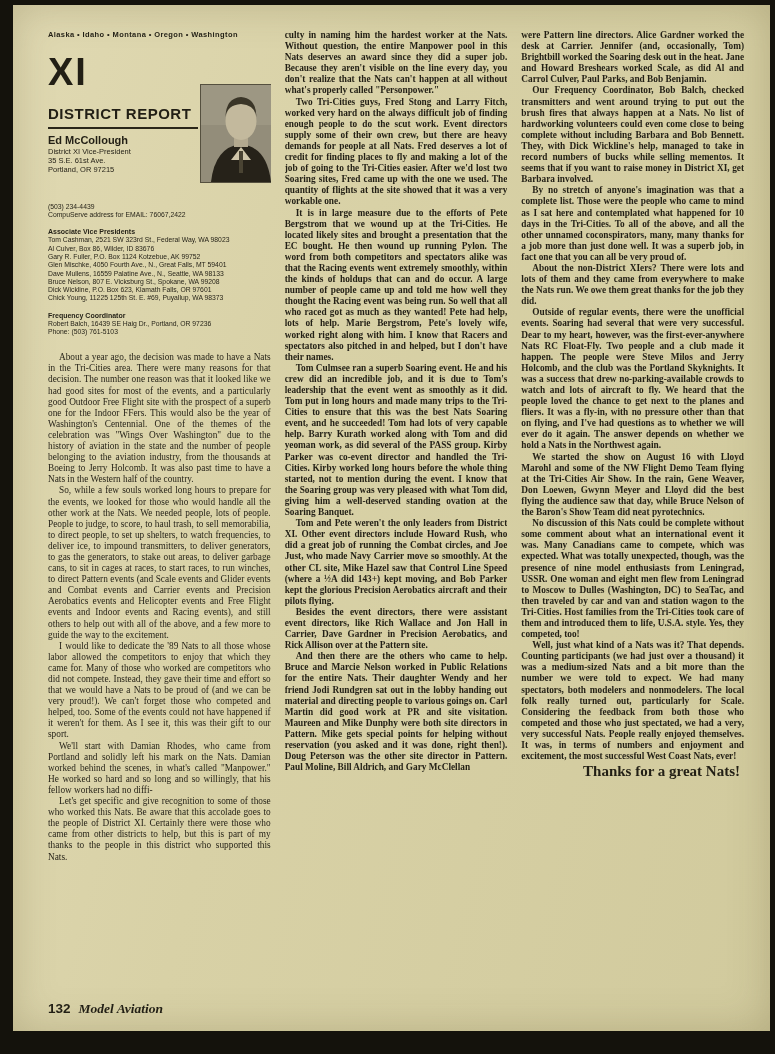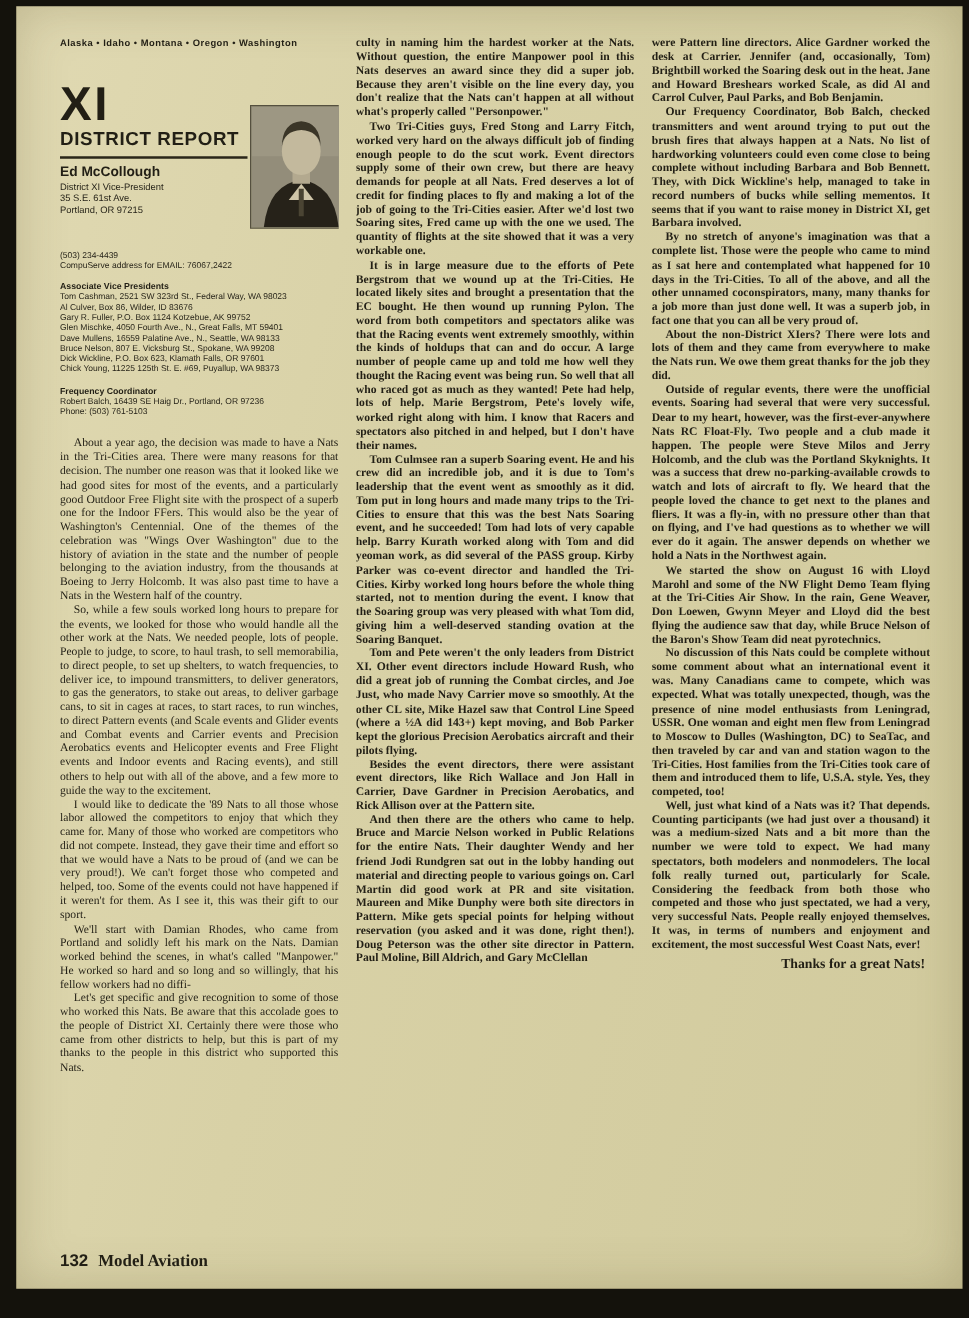--- a/index.html
+++ b/index.html
@@ -16,23 +16,23 @@
     color:#221f15;
     box-shadow:inset 0 0 40px rgba(90,80,40,.25);
   }
   .columns {
     position:absolute; left:35px; right:26px; top:25px; bottom:44px;
     display:flex; gap:14px; overflow:hidden;
   }
   .col { flex:1 1 0; overflow:hidden; position:relative; }
 
   
-  .states { font-size:7.5px; font-weight:bold; letter-spacing:.4px; margin-bottom:28px; white-space:nowrap; }
+  .states { font-size:7.5px; font-weight:bold; letter-spacing:.4px; margin-bottom:16px; white-space:nowrap; }
   .district-number { font-size:38px; line-height:34px; font-weight:bold; letter-spacing:2px; }
-  .report-title { font-size:15px; line-height:17px; font-weight:bold; letter-spacing:.5px; margin-top:2px; }
+  .report-title { font-size:15px; line-height:17px; font-weight:bold; letter-spacing:.5px; margin-top:16px; }
   .rule { width:150px; height:1.5px; background:#2a2619; margin:5px 0 5px; }
   .officer-name { font-size:11px; line-height:13px; font-weight:bold; margin-top:3px; }
   .officer-line { font-size:7.5px; line-height:9.4px; font-weight:normal; }
   .photo {
     position:absolute; top:55px; right:-10px; width:80px; height:97px;
     background:#8e8977; outline:1px solid #55503f; overflow:hidden;
   }
   .photo svg { display:block; width:100%; height:100%; }
   .contact { margin-top:28px; }
   .tiny { font-size:6.8px; line-height:8.3px; }
@@ -43,28 +43,28 @@
   .col2 .body-text, .col3 .body-text { margin-top:0;font-weight:bold; }
   .body-text p {
     font-family:"Liberation Serif", serif;
     font-size:9.3px; line-height:11.1px;
     text-align:justify; text-indent:11px;
     hyphens:auto;
   }
   .col2 .body-text p:first-child, .col3 .body-text p:first-child { text-indent:0; }
   .closing {
     font-family:"Liberation Serif", serif;
-    font-size:11px; line-height:12px; font-weight:bold;
+    font-size:15px; line-height:12px; font-weight:bold;
     text-align:right; padding-right:4px; margin-top:3px;
   }
 
   
   .footer { position:absolute; left:35px; bottom:14px; display:flex; align-items:baseline; gap:8px; }
   .page-number { font-size:13.5px; font-weight:bold;margin-top:32px; }
-  .magazine-name { font-family:"Liberation Serif", serif; font-size:13.5px; font-weight:bold; }
+  .magazine-name { font-family:"Liberation Serif", serif; font-size:13.5px; font-weight:bold; font-style:italic; }
 </style>
 </head>
 <body>
 
 <div class="paper">
 
   <div class="columns">
 
     <div class="col col1">
       <div class="states">Alaska • Idaho • Montana • Oregon • Washington</div>

